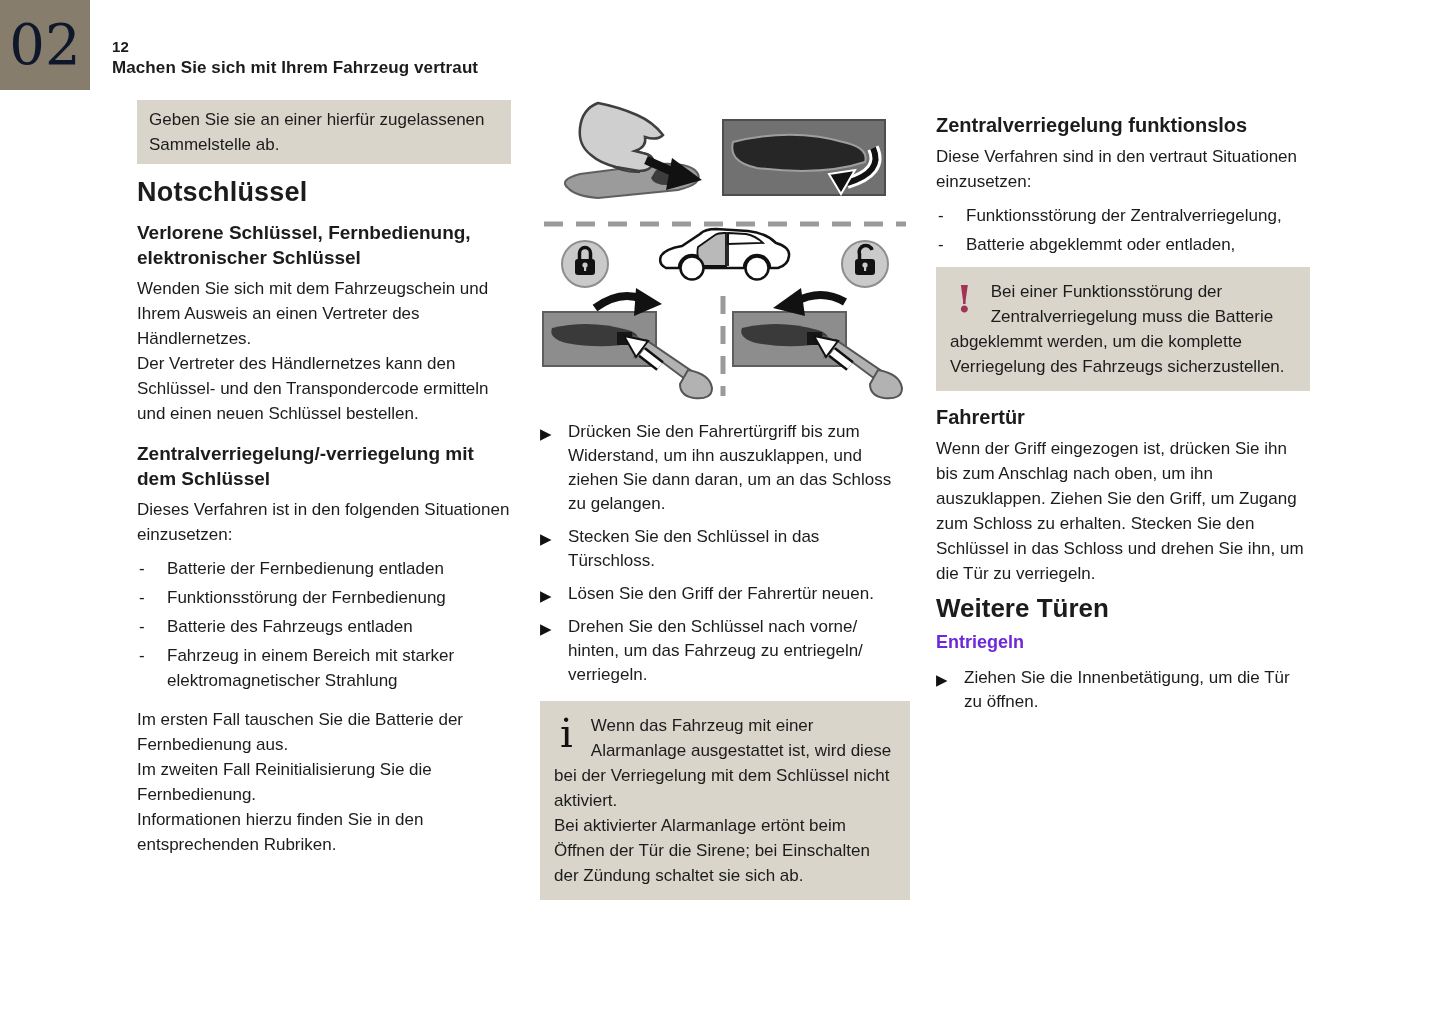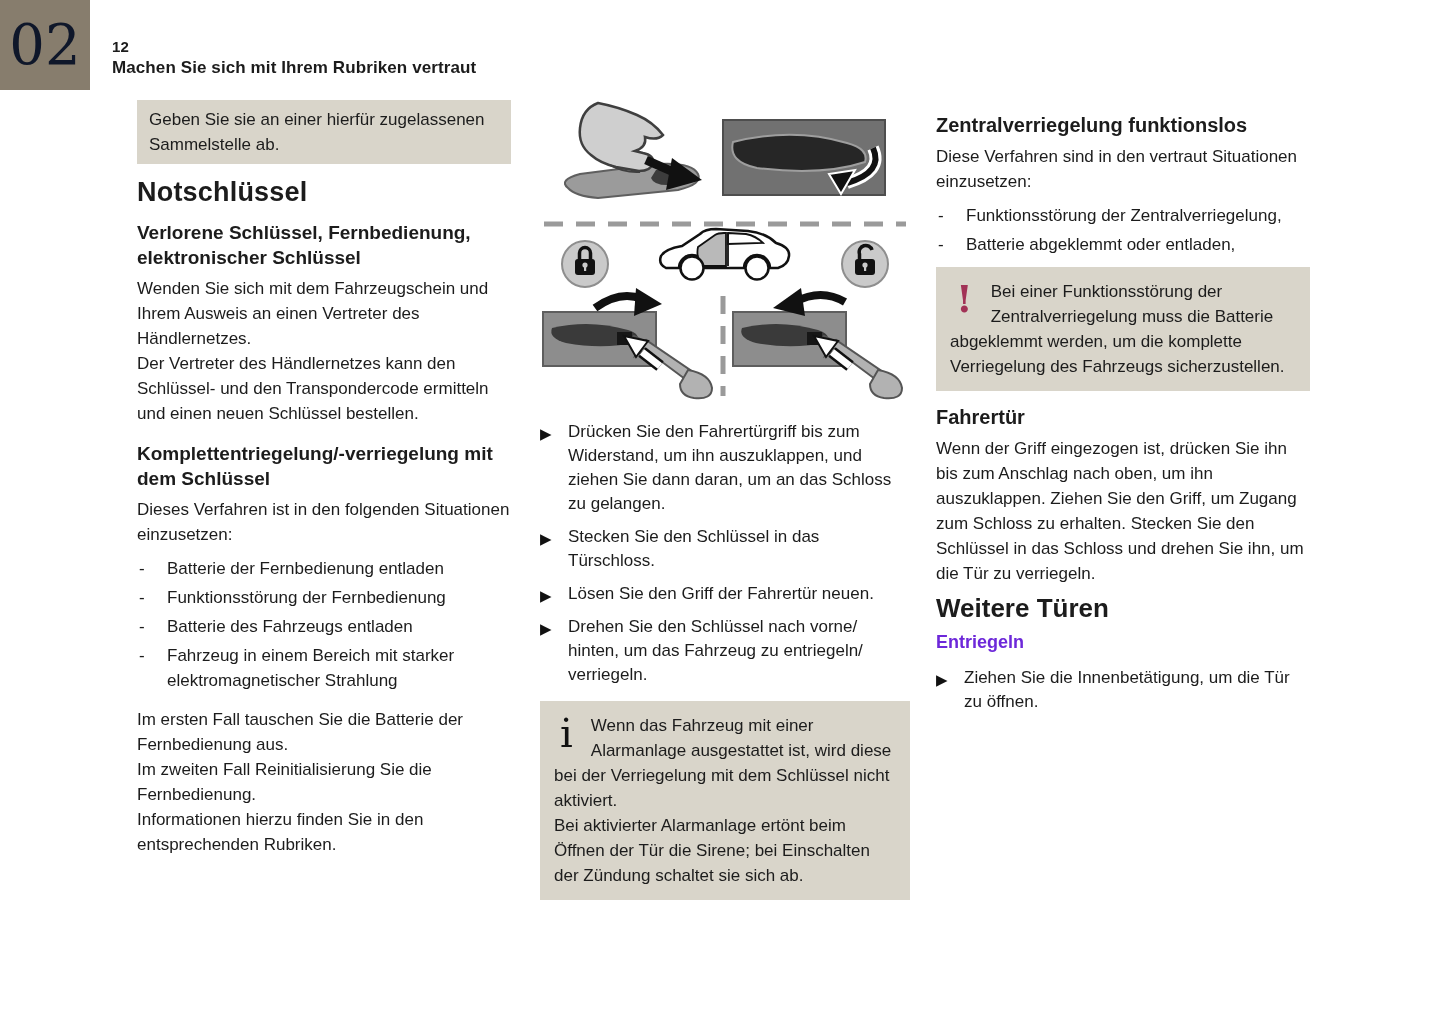--- a/index.html
+++ b/index.html
@@ -67,37 +67,37 @@
 <body>
 
 <div class="page">
 
   <div class="chapter-block">
     <span>02</span>
   </div>
 
   <header class="page-header">
     <div class="page-number">12</div>
-    <div class="page-title">Machen Sie sich mit Ihrem Rubriken vertraut</div>
+    <div class="page-title">Machen Sie sich mit Ihrem Fahrzeug vertraut</div>
   </header>
 
   <section class="col col-left">
     <div class="box note-box">
       <p>Geben Sie sie an einer hierfür zugelassenen Sammelstelle ab.</p>
     </div>
 
     <h1 class="section-title">Notschlüssel</h1>
 
     <h2 class="sub-title">Verlorene Schlüssel, Fernbedienung, elektronischer Schlüssel</h2>
     <div class="para-group">
       <p class="body-text">Wenden Sie sich mit dem Fahrzeugschein und Ihrem Ausweis an einen Vertreter des Händlernetzes.</p>
       <p class="body-text">Der Vertreter des Händlernetzes kann den Schlüssel- und den Transpondercode ermitteln und einen neuen Schlüssel bestellen.</p>
     </div>
 
-    <h2 class="sub-title tight">Komplettentriegelung/-verriegelung mit dem Schlüssel</h2>
+    <h2 class="sub-title tight">Zentralverriegelung/-verriegelung mit dem Schlüssel</h2>
     <p class="body-text">Dieses Verfahren ist in den folgenden Situationen einzusetzen:</p>
 
     <div class="dash-list">
       <div class="dash-item">
         <span class="marker">-</span>
         <span>Batterie der Fernbedienung entladen</span>
       </div>
       <div class="dash-item">
         <span class="marker">-</span>
         <span>Funktionsstörung der Fernbedienung</span>

